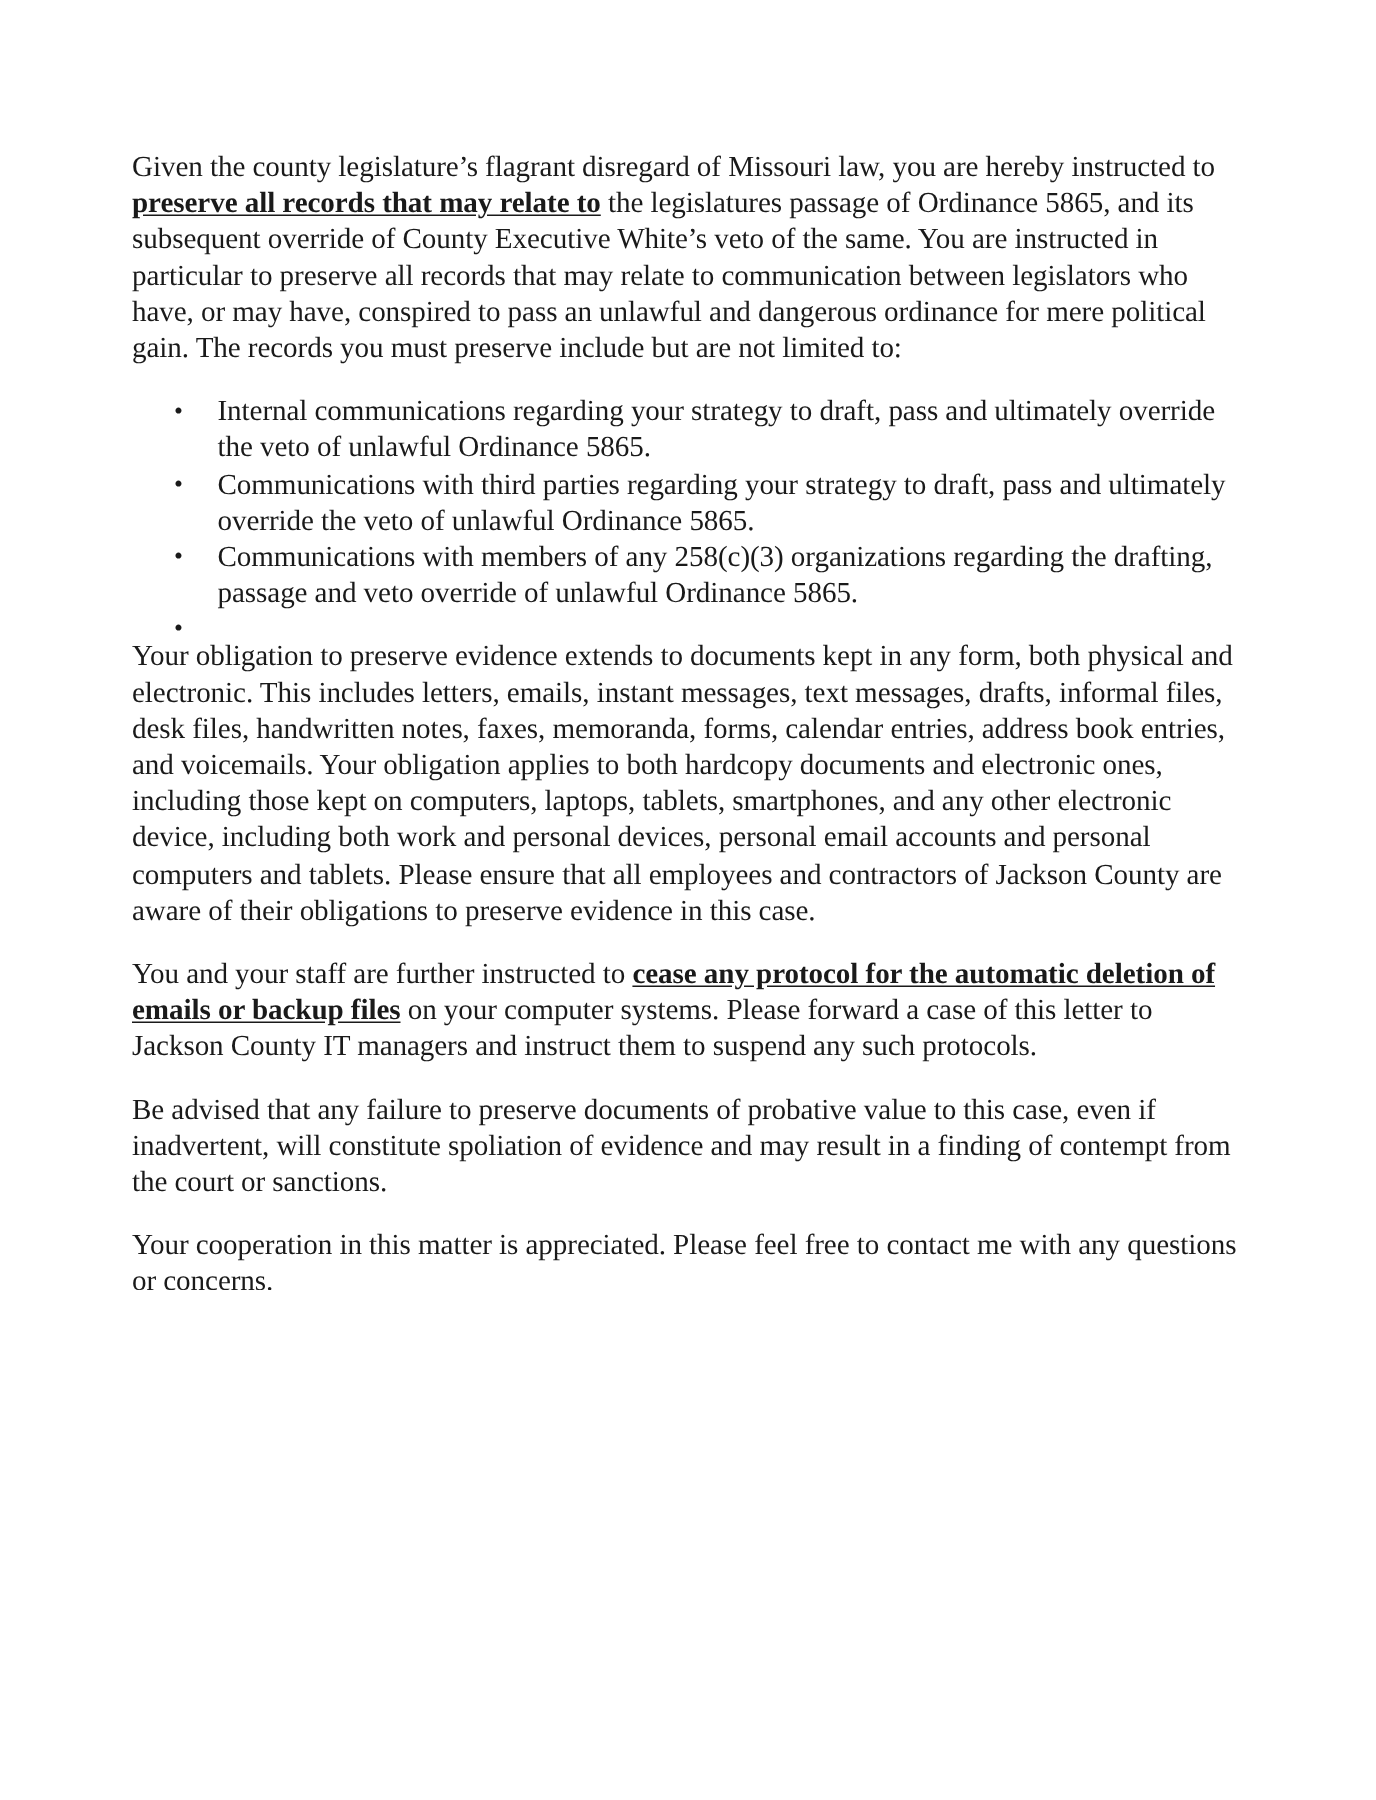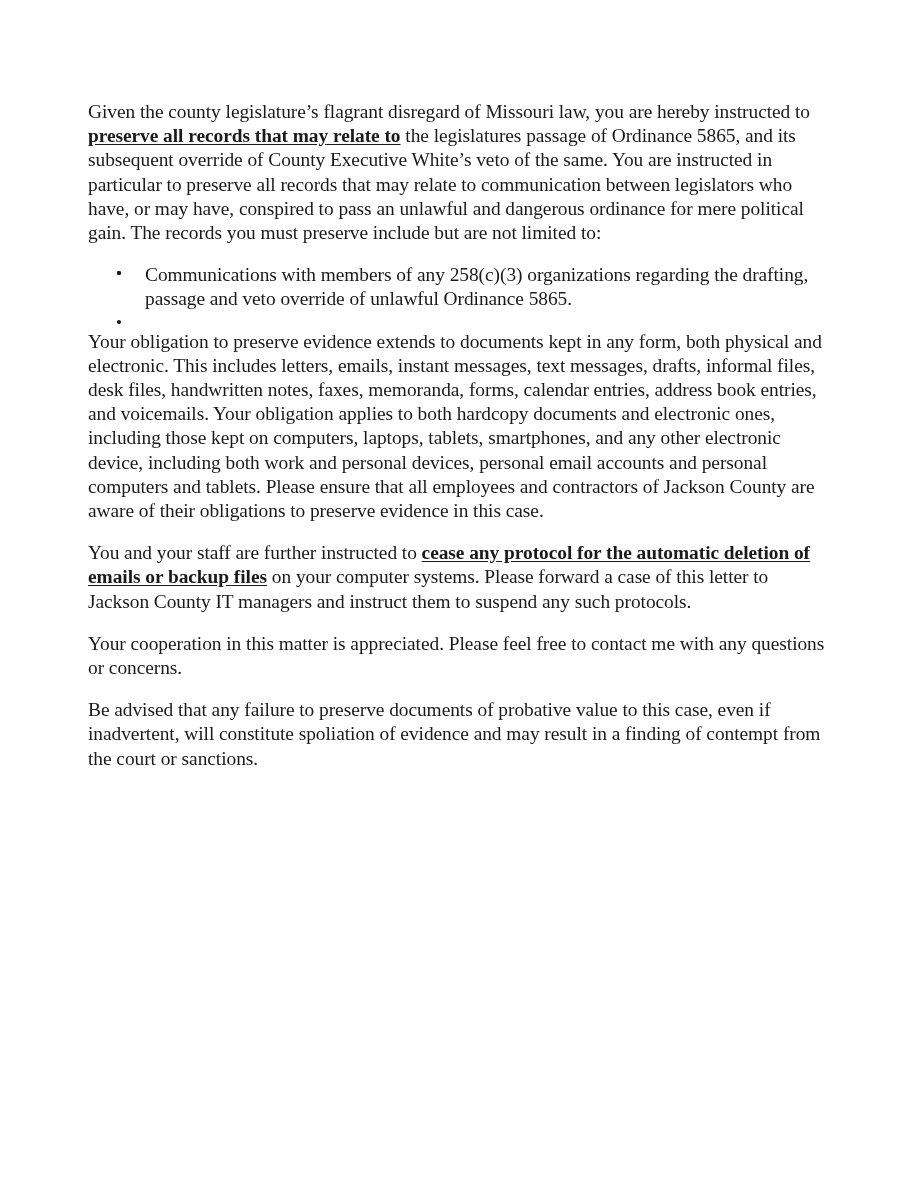--- a/index.html
+++ b/index.html
@@ -106,33 +106,33 @@
 </head>
 <body>
 
 <div class="page">
 
   <div class="content">
 
     <p class="para"><span>Given the county legislature’s flagrant disregard of Missouri law, you are hereby instructed to </span><span class="emph">preserve all records that may relate to</span><span> the legislatures passage of Ordinance 5865, and its subsequent override of County Executive White’s veto of the same.  You are instructed in particular to preserve all records that may relate to communication between legislators who have, or may have, conspired to pass an unlawful and dangerous ordinance for mere political gain.  The records you must preserve include but are not limited to:</span></p>
 
     <ul class="bullets">
-      <li><span class="bullet-dot">•</span></li>
-      <li><span class="bullet-dot">•</span></li>
+      <li><span class="bullet-dot">•</span><span>Internal communications regarding your strategy to draft, pass and ultimately override the veto of unlawful Ordinance 5865.</span></li>
+      <li><span class="bullet-dot">•</span><span>Communications with third parties regarding your strategy to draft, pass and ultimately override the veto of unlawful Ordinance 5865.</span></li>
       <li><span class="bullet-dot">•</span><span>Communications with members of any 258(c)(3) organizations regarding the drafting, passage and veto override of unlawful Ordinance 5865.</span></li>
       <li><span class="bullet-dot">•</span></li>
     </ul>
 
     <p class="para">Your obligation to preserve evidence extends to documents kept in any form, both physical and electronic. This includes letters, emails, instant messages, text messages, drafts, informal files, desk files, handwritten notes, faxes, memoranda, forms, calendar entries, address book entries, and voicemails.  Your obligation applies to both hardcopy documents and electronic ones, including those kept on computers, laptops, tablets, smartphones, and any other electronic device, including both work and personal devices, personal email accounts and personal computers and tablets.  Please ensure that all employees and contractors of Jackson County are aware of their obligations to preserve evidence in this case.</p>
 
     <p class="para"><span>You and your staff are further instructed to </span><span class="emph">cease any protocol for the automatic deletion of emails or backup files</span><span> on your computer systems.  Please forward a case of this letter to Jackson County IT managers and instruct them to suspend any such protocols.</span></p>
 
+    <p class="para">Be advised that any failure to preserve documents of probative value to this case, even if inadvertent, will constitute spoliation of evidence and may result in a finding of contempt from the court or sanctions.</p>
+
     <p class="para">Your cooperation in this matter is appreciated.  Please feel free to contact me with any questions or concerns.</p>
-
-    <p class="para">Be advised that any failure to preserve documents of probative value to this case, even if inadvertent, will constitute spoliation of evidence and may result in a finding of contempt from the court or sanctions.</p>
 
   </div>
 
   <div class="sign-block">
 
     <div class="respectfully">Respectfully,</div>
 
     <div class="sig-wrap">
       <svg class="sig-svg" width="260" height="150" viewBox="0 0 260 150" xmlns="http://www.w3.org/2000/svg">
         <g fill="none" stroke="#4a6fb5" stroke-linecap="round" stroke-linejoin="round">

